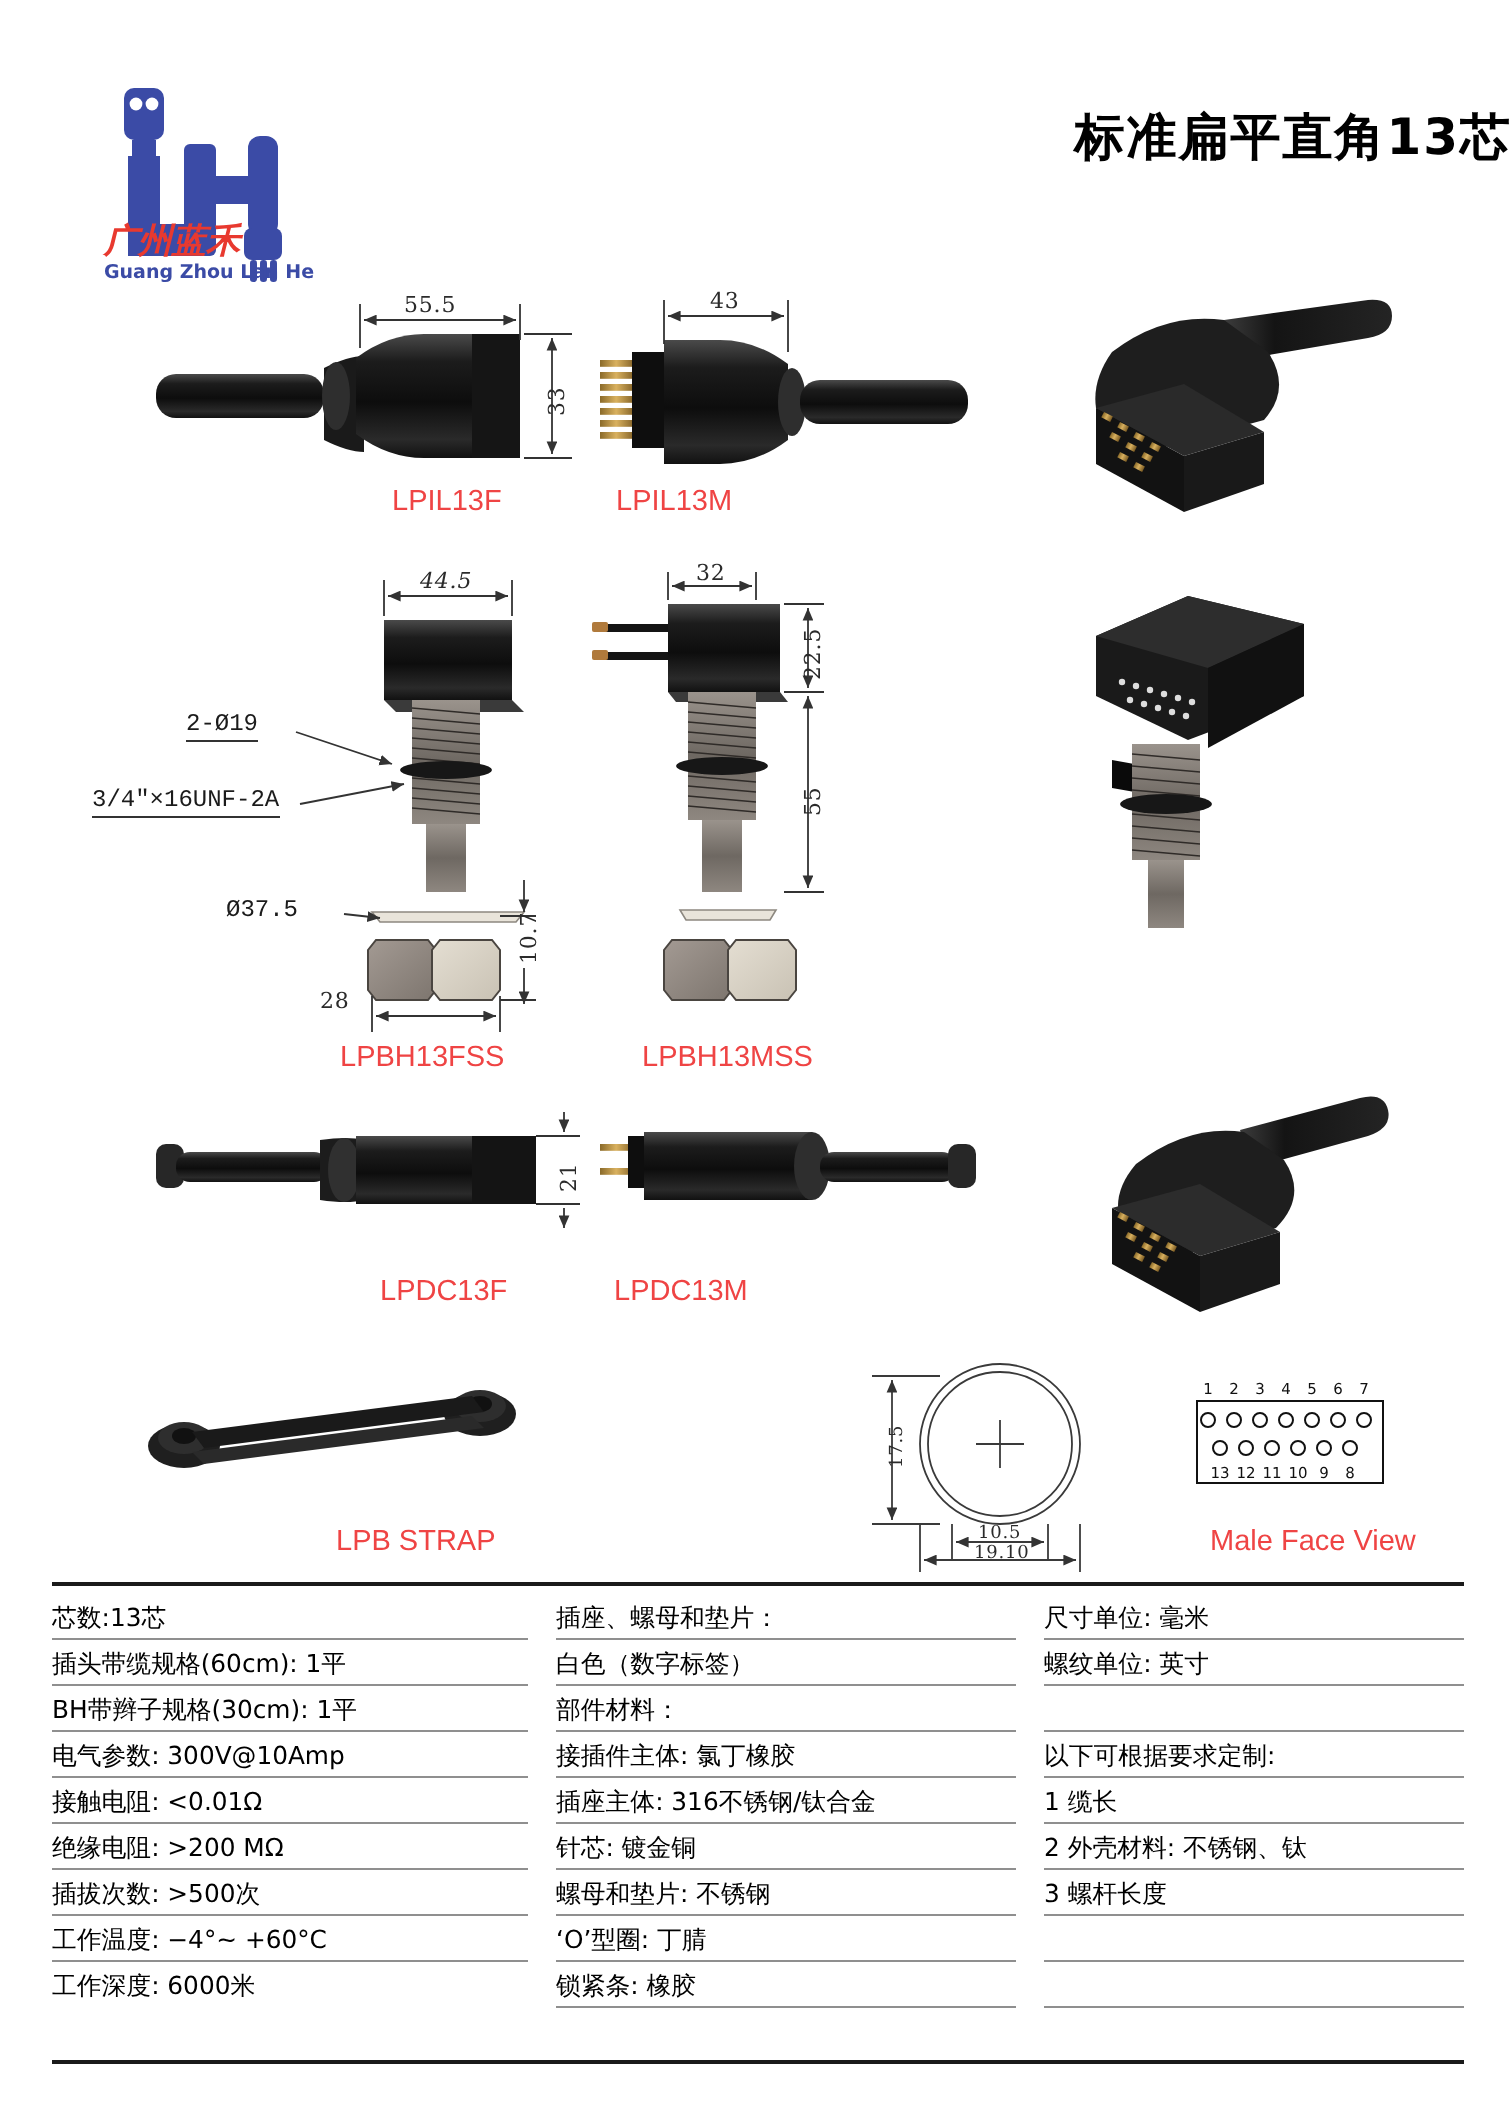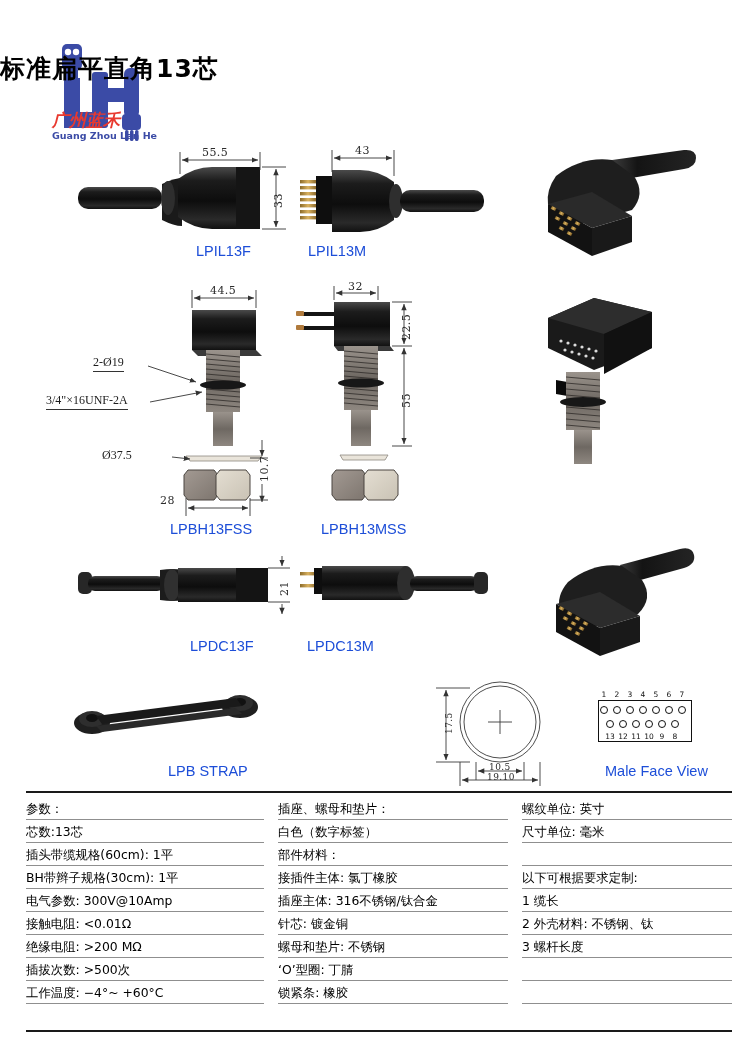--- a/index.html
+++ b/index.html
@@ -18,52 +18,52 @@
   .page { position: relative; width: 756px; height: 1058px; }
 
   
   .logo { position: absolute; left: 42px; top: 26px; width: 120px; height: 118px; }
   .logo svg { display: block; }
 
   
   .title {
     position: absolute;
     left: 0; top: 52px; width: 756px;
-    text-align: left;
+    text-align: right;
     font-size: 25px;
     font-weight: 700;
     letter-spacing: 1px;
     font-family: "DejaVu Sans", "Liberation Sans", sans-serif;
   }
 
   
   .part-label {
     position: absolute;
     font-size: 14.5px;
     font-family: "Liberation Sans", sans-serif;
-    color: #1d4ed8;
+    color: #ef4444;
     white-space: nowrap;
   }
 
   
   .dim {
     position: absolute;
     font-size: 11px;
     font-family: "DejaVu Serif", "Liberation Serif", serif;
     color: #2b2b2b;
     white-space: nowrap;
     letter-spacing: .4px;
   }
   .dim.vert { transform: rotate(-90deg); transform-origin: left top; }
   .dim.small { font-size: 9px; }
 
   .leader {
     position: absolute;
     font-size: 12px;
-    font-family: Liberation Serif, serif;
+    font-family: Liberation Mono, monospace;
     white-space: nowrap;
     border-bottom: 1px solid #333;
     padding-bottom: 1px;
     color: #1b1b1b;
   }
 
   svg.overlay { position: absolute; left: 0; top: 0; pointer-events: none; }
 
   
   .spec-table {
@@ -439,24 +439,24 @@
       <line x1="460" y1="762" x2="460" y2="786"></line>
       <line x1="540" y1="762" x2="540" y2="786"></line>
       <line x1="462" y1="780" x2="538" y2="780" marker-start="url(#arrS)" marker-end="url(#arr)"></line>
     </g>
   </svg>
 
   <div class="dim" style="left:202px; top:146px;">55.5</div>
   <div class="dim vert" style="left:272px; top:208px;">33</div>
   <div class="dim" style="left:355px; top:144px;">43</div>
 
-  <div class="dim" style="left:210px; top:284px;">44.5</div>
+  <div class="dim" style="left:210px; top:284px;font-style:italic;">44.5</div>
   <div class="dim vert" style="left:258px; top:482px;">10.7</div>
   <div class="dim" style="left:160px; top:494px;">28</div>
-  <div class="leader" style="left:102px; top:448px; border-bottom:none;">Ø37.5</div>
+  <div class="leader" style="left:113px; top:448px; border-bottom:none;">Ø37.5</div>
 
   <div class="dim" style="left:348px; top:280px;text-align:right;">32</div>
   <div class="dim vert" style="left:400px; top:340px;">22.5</div>
   <div class="dim vert" style="left:400px; top:408px;">55</div>
 
   <div class="dim vert" style="left:278px; top:596px;">21</div>
 
   <div class="dim small vert" style="left:444px; top:734px;">17.5</div>
   <div class="dim small" style="left:489px; top:762px;">10.5</div>
   <div class="dim small" style="left:487px; top:772px;">19.10</div>
@@ -503,47 +503,47 @@
     <div class="pin-num" style="left:25px; top:42px;">12</div>
     <div class="pin-num" style="left:38px; top:42px;">11</div>
     <div class="pin-num" style="left:51px; top:42px;">10</div>
     <div class="pin-num" style="left:64px; top:42px;">9</div>
     <div class="pin-num" style="left:77px; top:42px;">8</div>
   </div>
 
   <div class="spec-table">
 
     <div class="spec-col c1">
-      <div class="spec-row">参数：</div>
       <div class="spec-row">芯数:13芯</div>
       <div class="spec-row">插头带缆规格(60cm): 1平</div>
       <div class="spec-row">BH带辫子规格(30cm): 1平</div>
       <div class="spec-row">电气参数: 300V@10Amp</div>
       <div class="spec-row">接触电阻: &lt;0.01Ω</div>
       <div class="spec-row">绝缘电阻: &gt;200 MΩ</div>
       <div class="spec-row">插拔次数: &gt;500次</div>
       <div class="spec-row">工作温度: −4°~ +60°C</div>
+      <div class="spec-row empty-norule">工作深度: 6000米</div>
     </div>
 
     <div class="spec-col c2">
       <div class="spec-row">插座、螺母和垫片：</div>
       <div class="spec-row">白色（数字标签）</div>
       <div class="spec-row">部件材料：</div>
       <div class="spec-row">接插件主体: 氯丁橡胶</div>
       <div class="spec-row">插座主体: 316不锈钢/钛合金</div>
       <div class="spec-row">针芯: 镀金铜</div>
       <div class="spec-row">螺母和垫片: 不锈钢</div>
       <div class="spec-row">‘O’型圈: 丁腈</div>
       <div class="spec-row">锁紧条: 橡胶</div>
       <div class="spec-row empty-norule"></div>
     </div>
 
     <div class="spec-col c3">
+      <div class="spec-row">尺寸单位: 毫米</div>
       <div class="spec-row">螺纹单位: 英寸</div>
-      <div class="spec-row">尺寸单位: 毫米</div>
       <div class="spec-row"></div>
       <div class="spec-row">以下可根据要求定制:</div>
       <div class="spec-row">1 缆长</div>
       <div class="spec-row">2 外壳材料: 不锈钢、钛</div>
       <div class="spec-row">3 螺杆长度</div>
       <div class="spec-row"></div>
       <div class="spec-row"></div>
       <div class="spec-row empty-norule"></div>
     </div>
 

